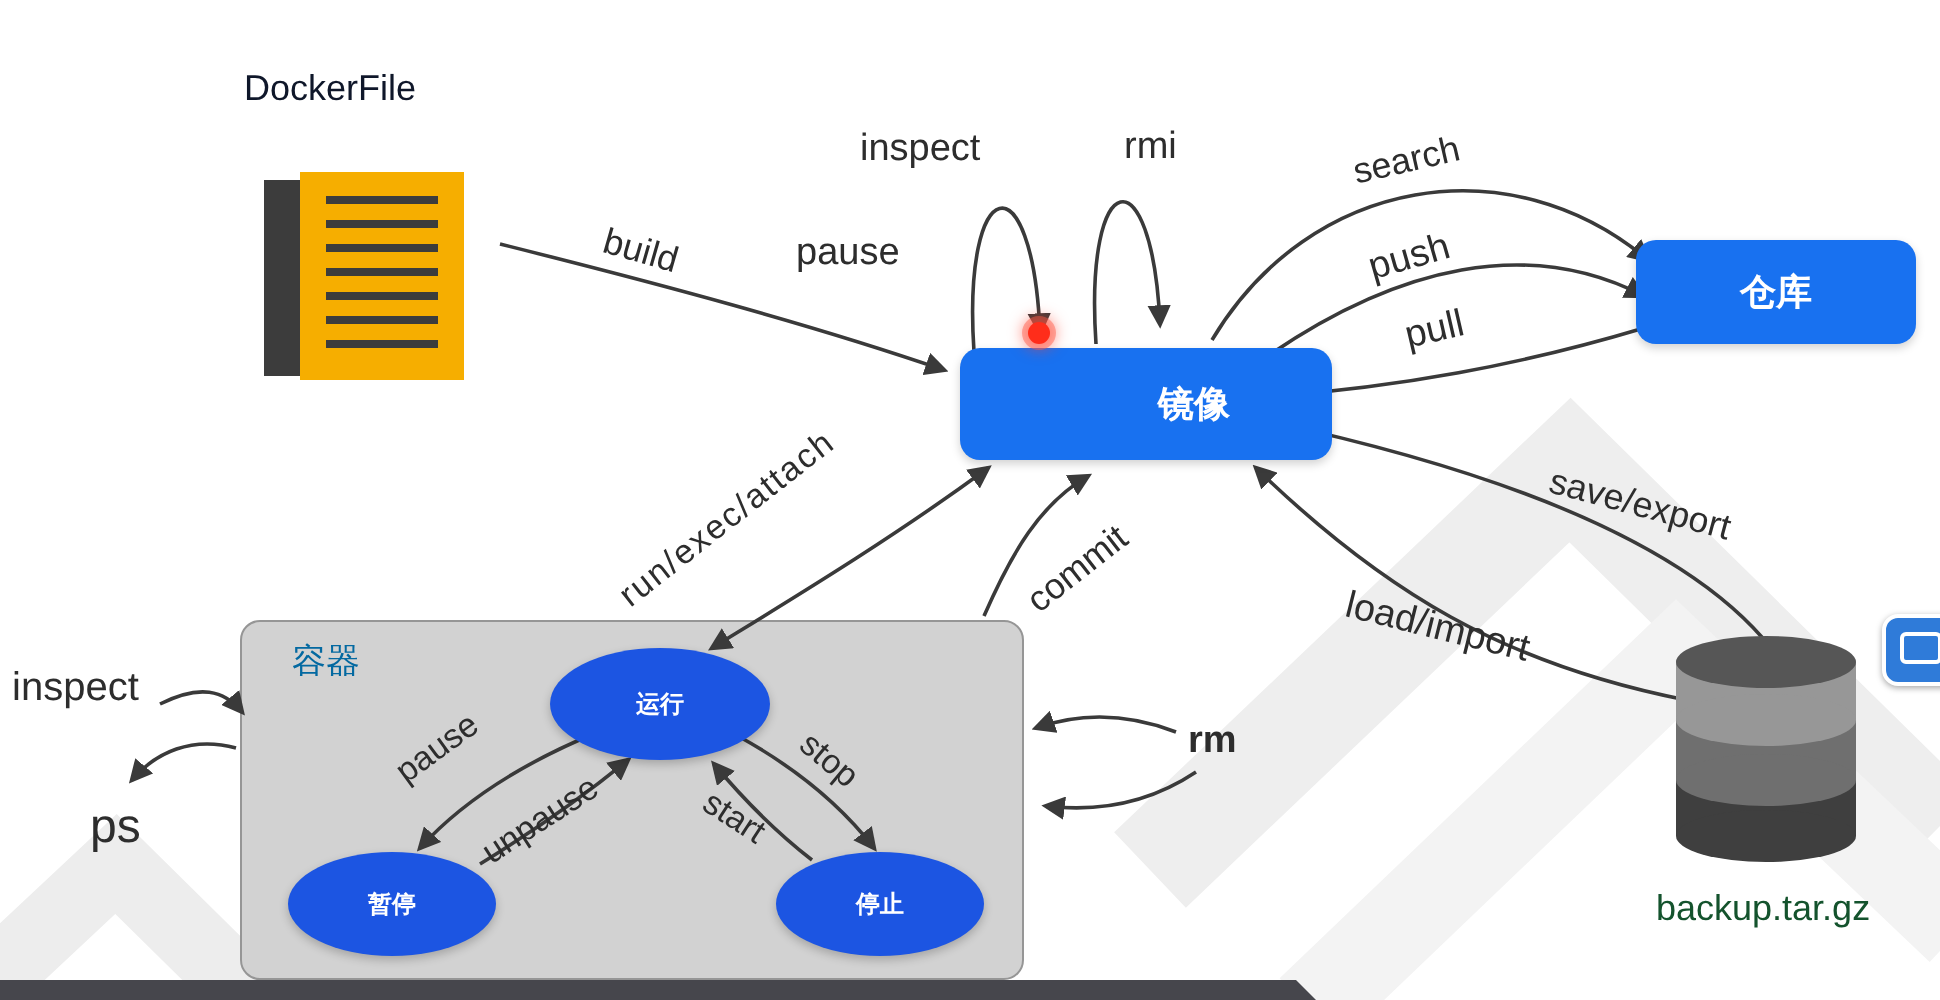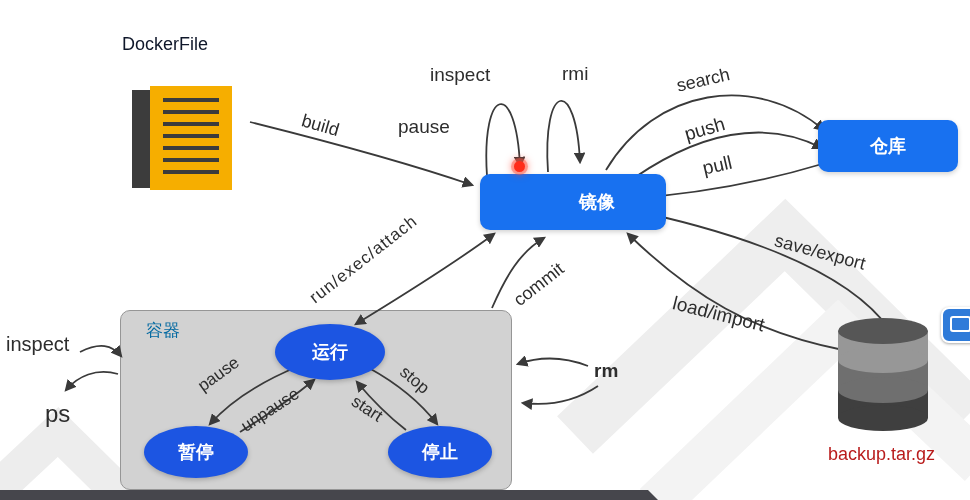--- a/index.html
+++ b/index.html
@@ -12,21 +12,21 @@
   
   .box{position:absolute;background:#1871f0;color:#ffffff;display:flex;align-items:center;
        justify-content:center;border-radius:10px;font-size:18px;font-weight:600;z-index:3;
        box-shadow:0 2px 5px rgba(0,0,0,.18);}
   .n-image{left:480px;top:174px;width:138px;height:56px;padding-left:48px;}
   .n-repo{left:818px;top:120px;width:140px;height:52px;}
   .container-box{position:absolute;left:120px;top:310px;width:390px;height:178px;
        background:#d2d2d2;border:1px solid #969696;border-radius:10px;z-index:1;}
   .container-label{position:absolute;left:25px;top:8px;font-size:17px;color:#0369a1;}
   .ellipse{position:absolute;background:#1c55e2;color:#fff;display:flex;align-items:center;
-       justify-content:center;border-radius:50%;font-size:18px;font-weight:600;z-index:3;
+       justify-content:center;border-radius:50%;font-size:12px;font-weight:600;z-index:3;
        box-shadow:0 2px 5px rgba(0,0,0,.22);}
   .n-running{left:275px;top:324px;width:110px;height:56px;}
   .n-paused{left:144px;top:426px;width:104px;height:52px;}
   .n-stopped{left:388px;top:426px;width:104px;height:52px;}
 
   
   .doc-back{position:absolute;left:132px;top:90px;width:74px;height:98px;background:#3c3c3c;z-index:2;}
   .doc-front{position:absolute;left:150px;top:86px;width:82px;height:104px;background:#f6ae00;
        z-index:3;display:flex;align-items:center;justify-content:center;}
   .doc-lines{width:56px;height:80px;
@@ -47,21 +47,21 @@
   .l-load{left:673px;top:292px;font-size:19px;transform:rotate(14deg);}
   .l-run{left:312px;top:290px;font-size:17px;letter-spacing:1px;transform:rotate(-38deg);}
   .l-commit{left:516px;top:292px;transform:rotate(-38deg);}
   .l-pause{left:200px;top:378px;font-size:17px;transform:rotate(-36deg);}
   .l-unpause{left:243px;top:418px;font-size:17px;transform:rotate(-33deg);}
   .l-stop{left:402px;top:360px;font-size:17px;transform:rotate(40deg);}
   .l-start{left:353px;top:390px;font-size:17px;transform:rotate(33deg);}
   .l-rm{left:594px;top:360px;font-size:19px;font-weight:bold;}
   .l-inspect-c{left:6px;top:333px;font-size:20px;}
   .l-ps{left:45px;top:400px;font-size:24px;}
-  .l-backup{left:828px;top:444px;color:#b91c1c;}
+  .l-backup{left:828px;top:444px;color:#14532d;}
 
   
   .laser{position:absolute;left:514px;top:161px;width:11px;height:11px;border-radius:50%;
        background:#ff2d1a;z-index:7;
        box-shadow:0 0 0 3px rgba(255,90,70,.45),0 0 7px 3px rgba(255,60,40,.5);}
 
   
   .capture-btn{position:absolute;left:941px;top:307px;width:38px;height:32px;background:#2f7bd9;
        border:2px solid #fff;border-radius:8px;z-index:8;box-shadow:0 1px 3px rgba(0,0,0,.35);}
   .cap-glyph{margin:7px 0 0 7px;width:17px;height:12px;border:2px solid #fff;border-radius:3px;}

